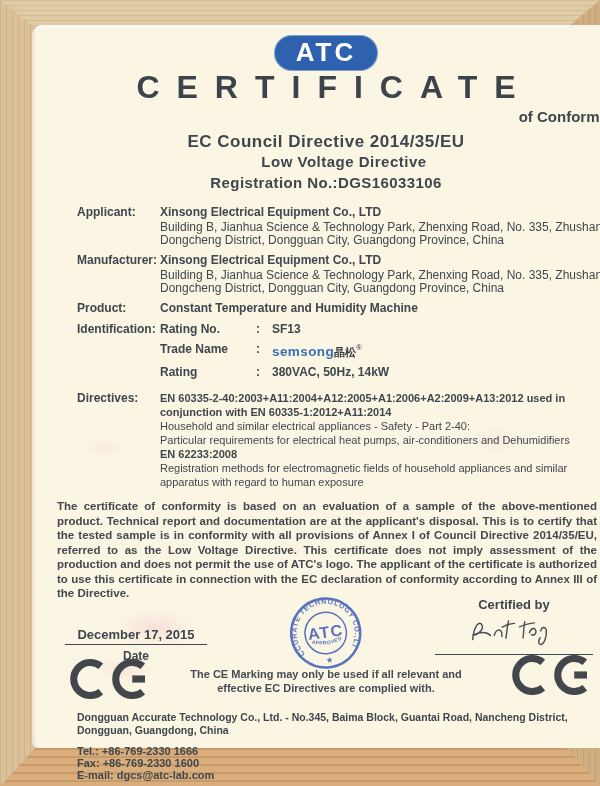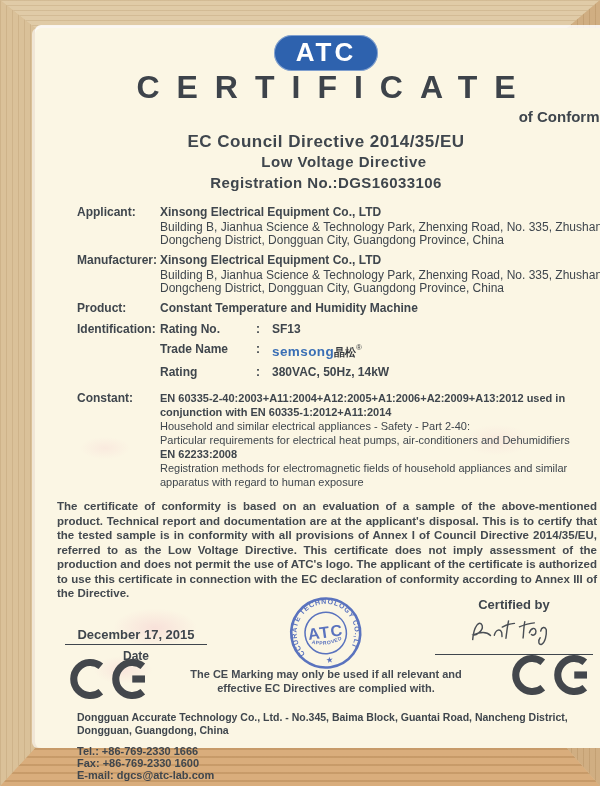--- a/index.html
+++ b/index.html
@@ -148,21 +148,21 @@
           </div>
           <div class="idrow">
             <span class="idkey">Rating</span>
             <span class="idsep">:</span>
             <span class="idval">380VAC, 50Hz, 14kW</span>
           </div>
         </div>
       </div>
 
       <div class="frow">
-        <div class="flabel">Constant:</div>
+        <div class="flabel">Directives:</div>
         <div class="std-lines">
           <div class="b">EN 60335-2-40:2003+A11:2004+A12:2005+A1:2006+A2:2009+A13:2012 used in conjunction with EN 60335-1:2012+A11:2014</div>
           <div>Household and similar electrical appliances - Safety - Part 2-40:</div>
           <div>Particular requirements for electrical heat pumps, air-conditioners and Dehumidifiers</div>
           <div class="b">EN 62233:2008</div>
           <div>Registration methods for electromagnetic fields of household appliances and similar apparatus with regard to human exposure</div>
         </div>
       </div>
     </div>
 

